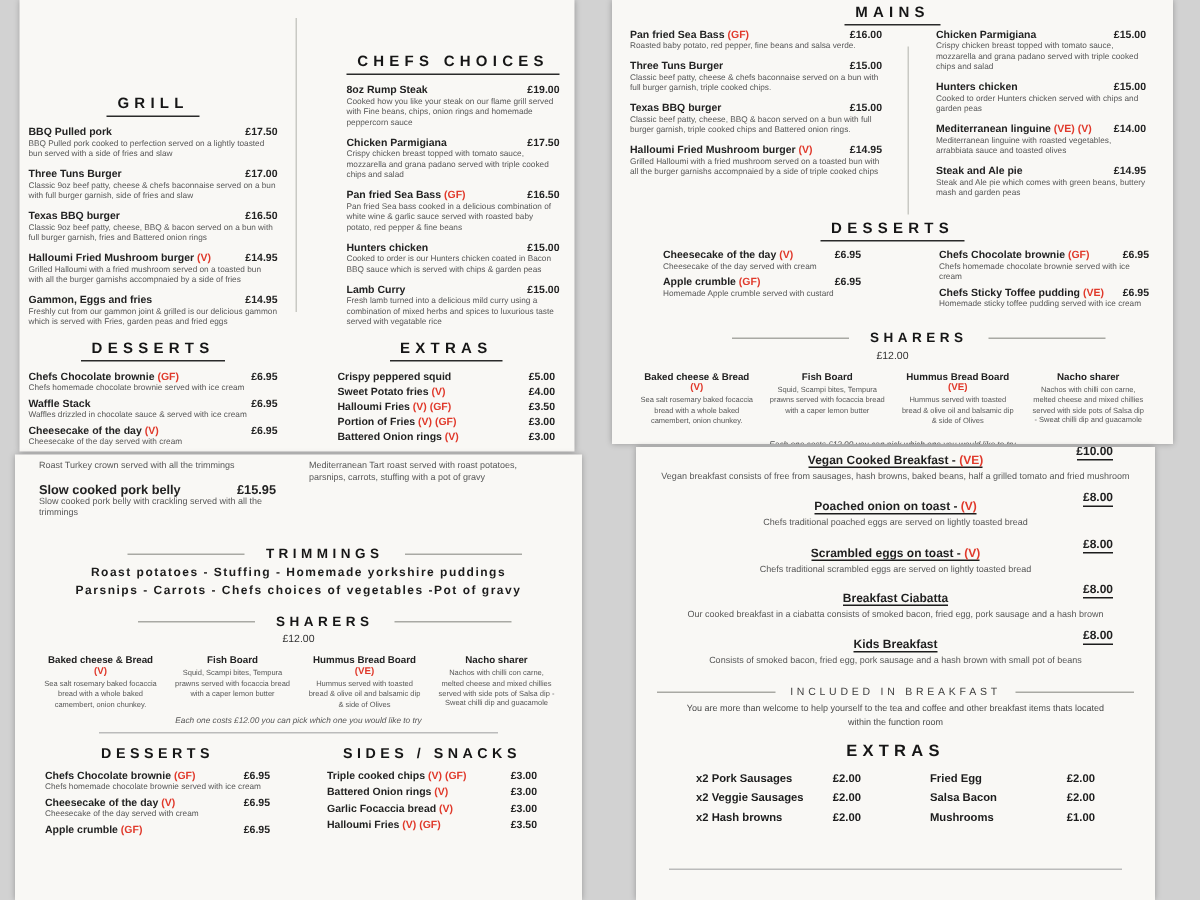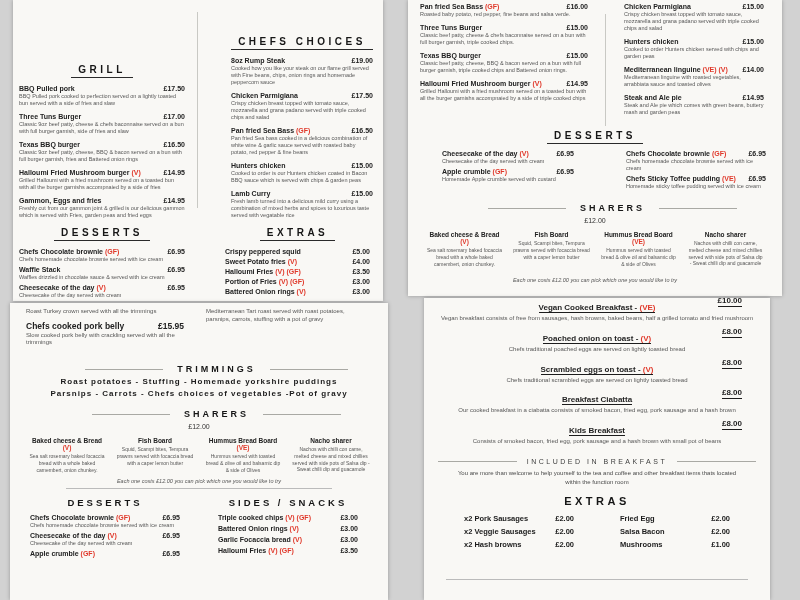--- a/index.html
+++ b/index.html
@@ -252,21 +252,21 @@
   </div>
 
   <div id="page-b" class="page">
     <div class="pbg-cols">
       <div class="pbg-l">
         <div class="desc-only">Roast Turkey crown served with all the trimmings</div>
         <div style="margin-top:5px;">
 
             <div class="mi big">
               <div class="mi-h">
-                <span class="mi-n"><span>Chefs cooked pork belly</span> </span>
+                <span class="mi-n"><span>Slow cooked pork belly</span> </span>
                 <span class="mi-p">£15.95</span>
               </div>
               <div class="mi-d">Slow cooked pork belly with crackling served with all the trimmings</div>
             </div>
 
           </div>
       </div>
       <div class="pbg-r">
         <div class="desc-only">Mediterranean Tart roast served with roast potatoes, parsnips, carrots, stuffing with a pot of gravy</div>
       </div>
@@ -363,20 +363,21 @@
             <div class="pricerow" style="margin-bottom:4px;">
               <span class="mi-n"><span>Halloumi Fries</span> <span class="tag">(V) (GF)</span></span>
               <span class="mi-p">£3.50</span>
             </div>
           </div>
       </div>
     </div>
   </div>
 
   <div id="page-c" class="page">
+    <div class="sec-hdr" style="margin-top:3px;"><span class="ul">MAINS</span></div>
     <div class="pc-mains">
       <div class="pc-div"></div>
       <div class="pc-l">
 
           <div class="mi">
             <div class="mi-h">
               <span class="mi-n"><span>Pan fried Sea Bass</span> <span class="tag">(GF)</span></span>
               <span class="mi-p">£16.00</span>
             </div>
             <div class="mi-d">Roasted baby potato, red pepper, fine beans and salsa verde.</div>

